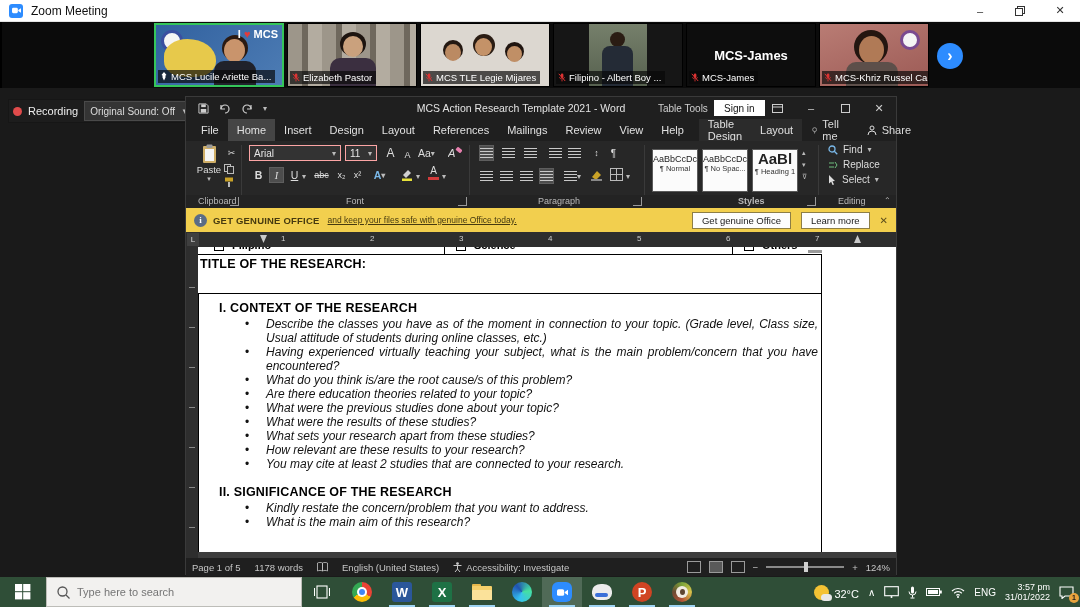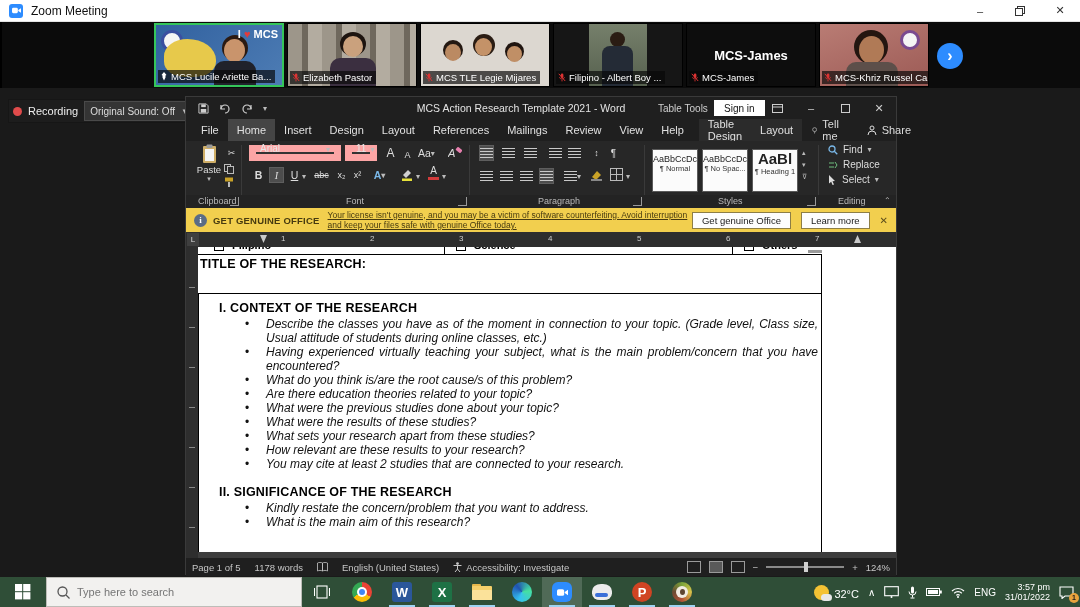--- a/index.html
+++ b/index.html
@@ -71,22 +71,22 @@
     display:flex; align-items:stretch; font-size:11px; }
   .wtab { padding:0 9px; display:flex; align-items:center; color:#e0e0e0; }
   .wtab.sel { background:#454545; }
   .ctxgrp { display:flex; background:#2b2b2b; margin-left:6px; }
   #tellme { display:flex; align-items:center; gap:5px; padding:0 10px; }
   #share { margin-left:auto; display:flex; align-items:center; gap:5px; padding:0 14px; }
 
   
   #w-ribbon { position:absolute; left:0; top:44px; width:100%; height:54px; background:#272727; }
   .rdiv { position:absolute; top:4px; width:1px; height:60px; background:#3a3a3a; }
-  .combo { background:#333; border:7px solid #fca5a5; color:#e6e6e6; font-size:10px;
-    height:16px; display:flex; align-items:flex-end; padding:0 4px; gap:4px; }
+  .combo { background:#333; border:1px solid #fca5a5; color:#e6e6e6; font-size:10px;
+    height:16px; display:flex; align-items:center; padding:0 4px; gap:4px; }
   .rbtn { color:#ddd; font-size:10.5px; display:flex; align-items:center; justify-content:center;
     min-width:15px; height:16px; }
   .rbtn.pressed { background:#4d4d4d; border:1px solid #5e5e5e; }
   .icon-lines { width:13px; height:10px;
     background:repeating-linear-gradient(#c9c9c9 0 1px, transparent 1px 3px); }
   .stylebox { width:46px; height:43px; background:#fbfbfb; color:#222; text-align:center;
     border:1px solid #5a5a5a; overflow:hidden; }
   .stylebox .prev { font-size:9px; margin-top:4px; }
   .stylebox .prev.big { font-size:15px; font-weight:bold; margin-top:0; }
   .stylebox .sname { font-size:7.5px; color:#333; white-space:nowrap; }
@@ -537,31 +537,30 @@
       </div>
     </div>
 
     <div id="w-grouplabels">
       <span class="glabel" style="left:12px;">Clipboard</span>
       <span class="launcher" style="left:44px;"></span>
       <span class="glabel" style="left:160px;">Font</span>
       <span class="launcher" style="left:272px;"></span>
       <span class="glabel" style="left:352px;">Paragraph</span>
       <span class="launcher" style="left:447px;"></span>
-      <span class="glabel" style="left:532px;">Styles</span>
+      <span class="glabel" style="left:552px;font-weight:bold;">Styles</span>
       <span class="launcher" style="left:621px;"></span>
       <span class="glabel" style="left:652px;">Editing</span>
       <span class="glabel" style="left:698px; font-size:8px;">⌃</span>
     </div>
 
     <div id="banner">
       <div class="b-info">i</div>
       <span id="banner-badge">GET GENUINE OFFICE</span>
       <div class="b-msg">
-        <div>Your license isn't genuine, and you may be a victim of software counterfeiting. Avoid interruption</div>
         <div>and keep your files safe with genuine Office today.</div>
       </div>
       <div class="b-btn" style="margin-left:auto;">Get genuine Office</div>
       <div class="b-btn">Learn more</div>
       <span id="banner-close">✕</span>
     </div>
 
     <div id="ruler">
       <div id="tabsel">L</div>
       <div class="rmark" style="left:74px; clip-path:polygon(0 0,100% 0,50% 100%);"></div>

